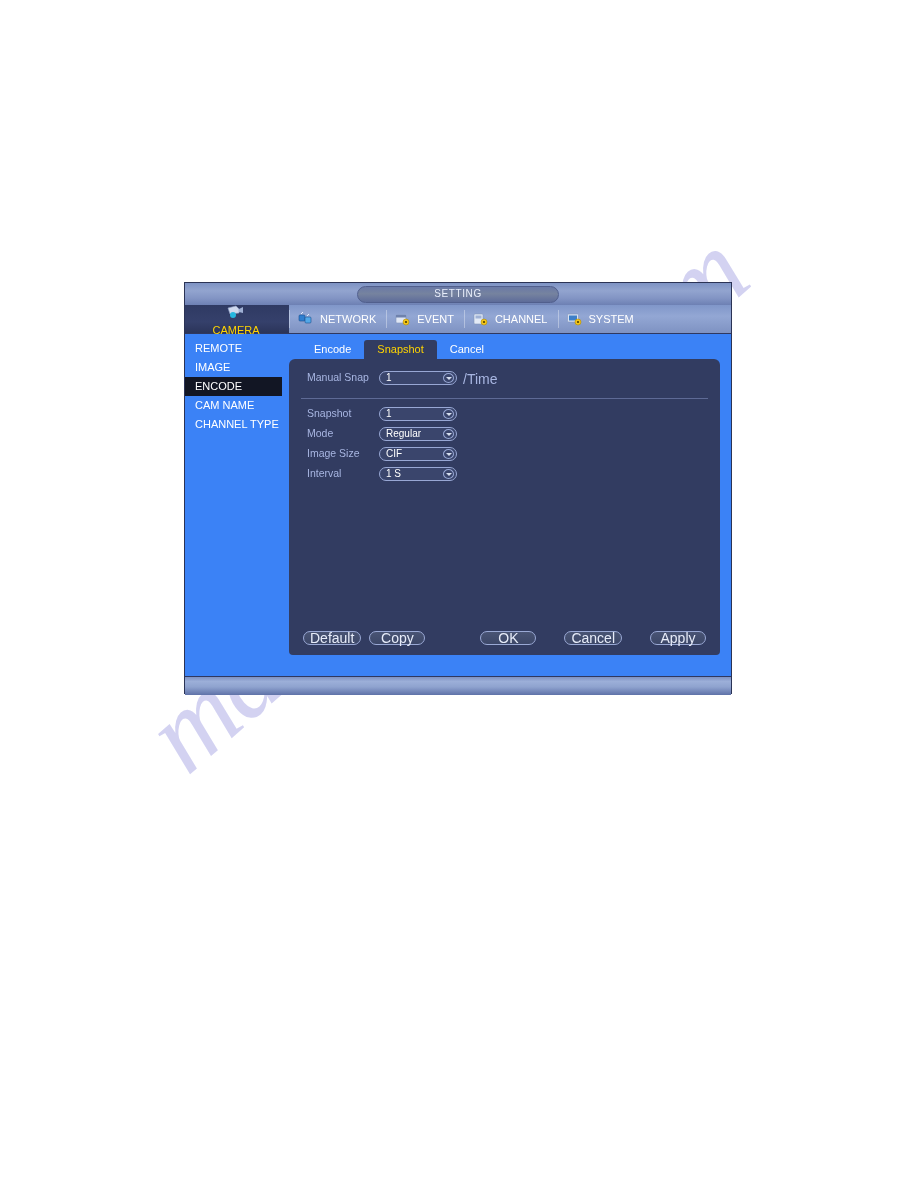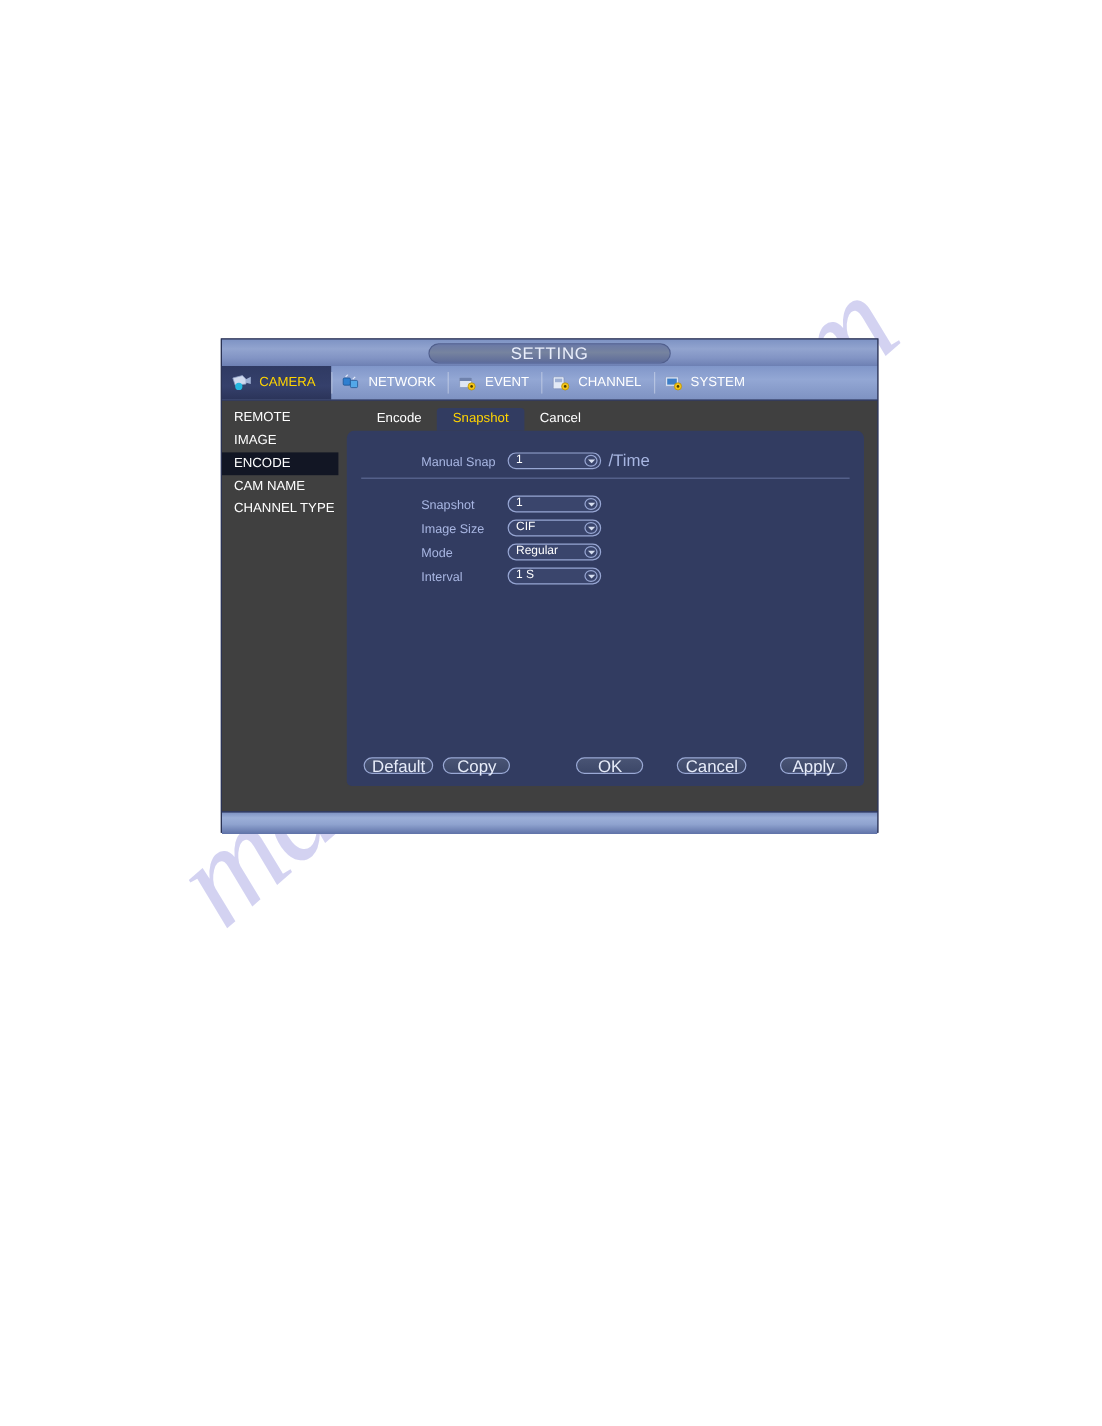--- a/index.html
+++ b/index.html
@@ -62,21 +62,21 @@
     justify-content: center;
   }
   #title-pill {
     width: 200px;
     height: 15px;
     border-radius: 9px;
     background: linear-gradient(180deg, #616f9e 0%, #76style 0%, #6e7da9 50%, #5d6b99 100%);
     background: linear-gradient(180deg, #6a79a6 0%, #76839f 45%, #5e6c9a 100%);
     border: 1px solid #515f8d;
     color: #e9eefb;
-    font-size: 14px;
+    font-size: 10px;
     letter-spacing: 0.6px;
     display: flex;
     align-items: center;
     justify-content: center;
     line-height: 1;
   }
 
   
   #main-nav {
     display: flex;
@@ -97,29 +97,30 @@
   .nav-item + .nav-item::before {
     content: "";
     position: absolute;
     left: 0; top: 5px;
     width: 1px; height: 18px;
     background: rgba(255,255,255,0.35);
   }
   .nav-item.active {
     background: linear-gradient(180deg, #2f3a63 0%, #35406b 60%, #2b3459 100%);
     color: #ffd400;
-    width: 91px;
+    width: 104px;
+    flex-direction: column;
   }
   .nav-icon { width: 18px; height: 14px; position: relative; flex: 0 0 auto; }
 
   
   #window-body {
     display: flex;
     height: 342px;
-    background: #404040;
+    background: #3b82f6;
   }
 
   
   #sidebar {
     width: 97px;
     flex: 0 0 97px;
     padding-top: 5px;
     box-sizing: border-box;
   }
   .side-item {
@@ -168,24 +169,23 @@
     position: relative;
     height: 296px;
     background: #323c61;
     border-radius: 6px 6px 4px 4px;
     box-sizing: border-box;
     padding: 12px 0 0 0;
   }
 
   .form-row {
     display: flex;
-    align-items: flex-end;
+    align-items: flex-start;
     height: 20px;
     padding-left: 18px;
-    margin-left: 44px;
   }
   .form-label {
     font-size: 10.5px;
     color: #a8b6e2;
     width: 72px;
     flex: 0 0 72px;
     white-space: nowrap;
   }
   .suffix {
     font-size: 14px;
@@ -385,33 +385,33 @@
           <span class="form-label">Snapshot</span>
           <div class="dropdown">
             <span class="dd-value">1</span>
             <span class="dd-arrow">
                 <i></i>
               </span>
           </div>
         </div>
 
         <div class="form-row">
+          <span class="form-label">Mode</span>
+          <div class="dropdown">
+            <span class="dd-value">Regular</span>
+            <span class="dd-arrow">
+                <i></i>
+              </span>
+          </div>
+        </div>
+
+        <div class="form-row">
           <span class="form-label">Image Size</span>
           <div class="dropdown">
             <span class="dd-value">CIF</span>
-            <span class="dd-arrow">
-                <i></i>
-              </span>
-          </div>
-        </div>
-
-        <div class="form-row">
-          <span class="form-label">Mode</span>
-          <div class="dropdown">
-            <span class="dd-value">Regular</span>
             <span class="dd-arrow">
                 <i></i>
               </span>
           </div>
         </div>
 
 
         <div class="form-row">
           <span class="form-label">Interval</span>
           <div class="dropdown">

